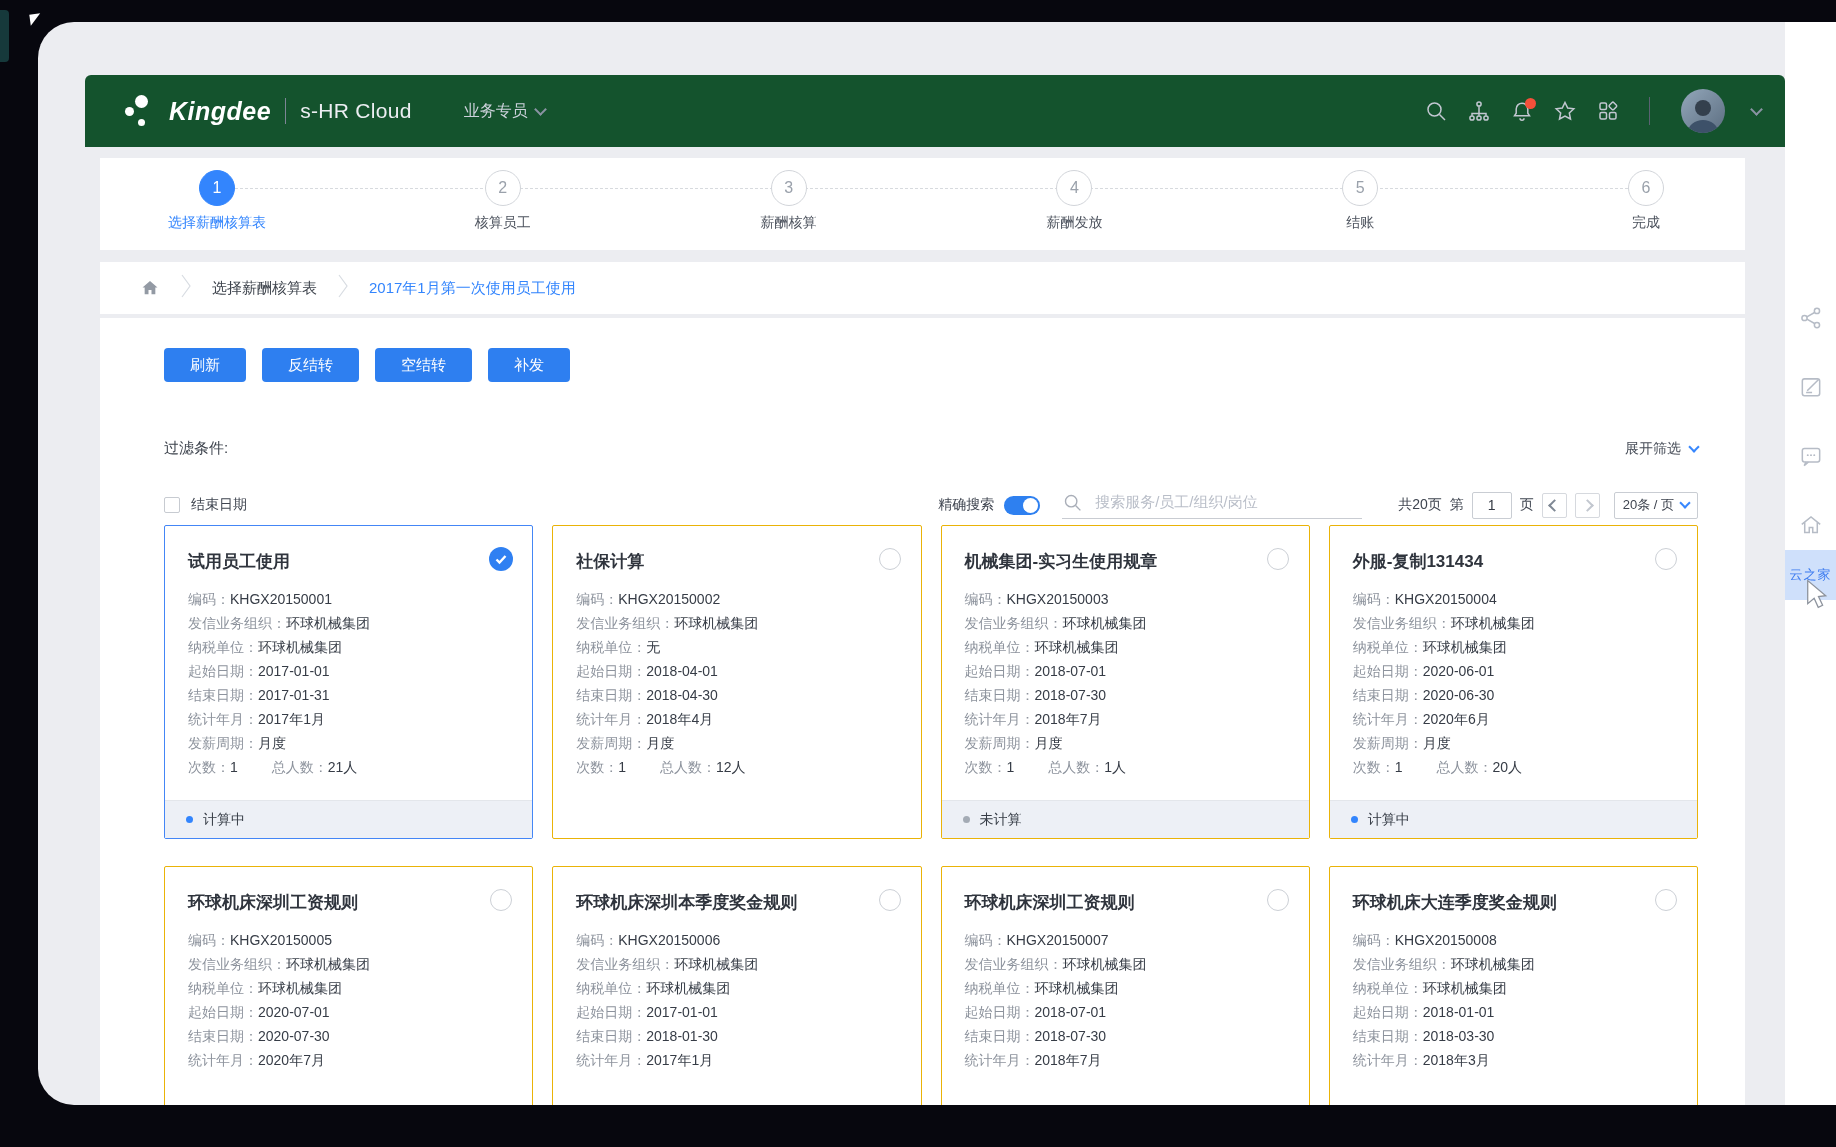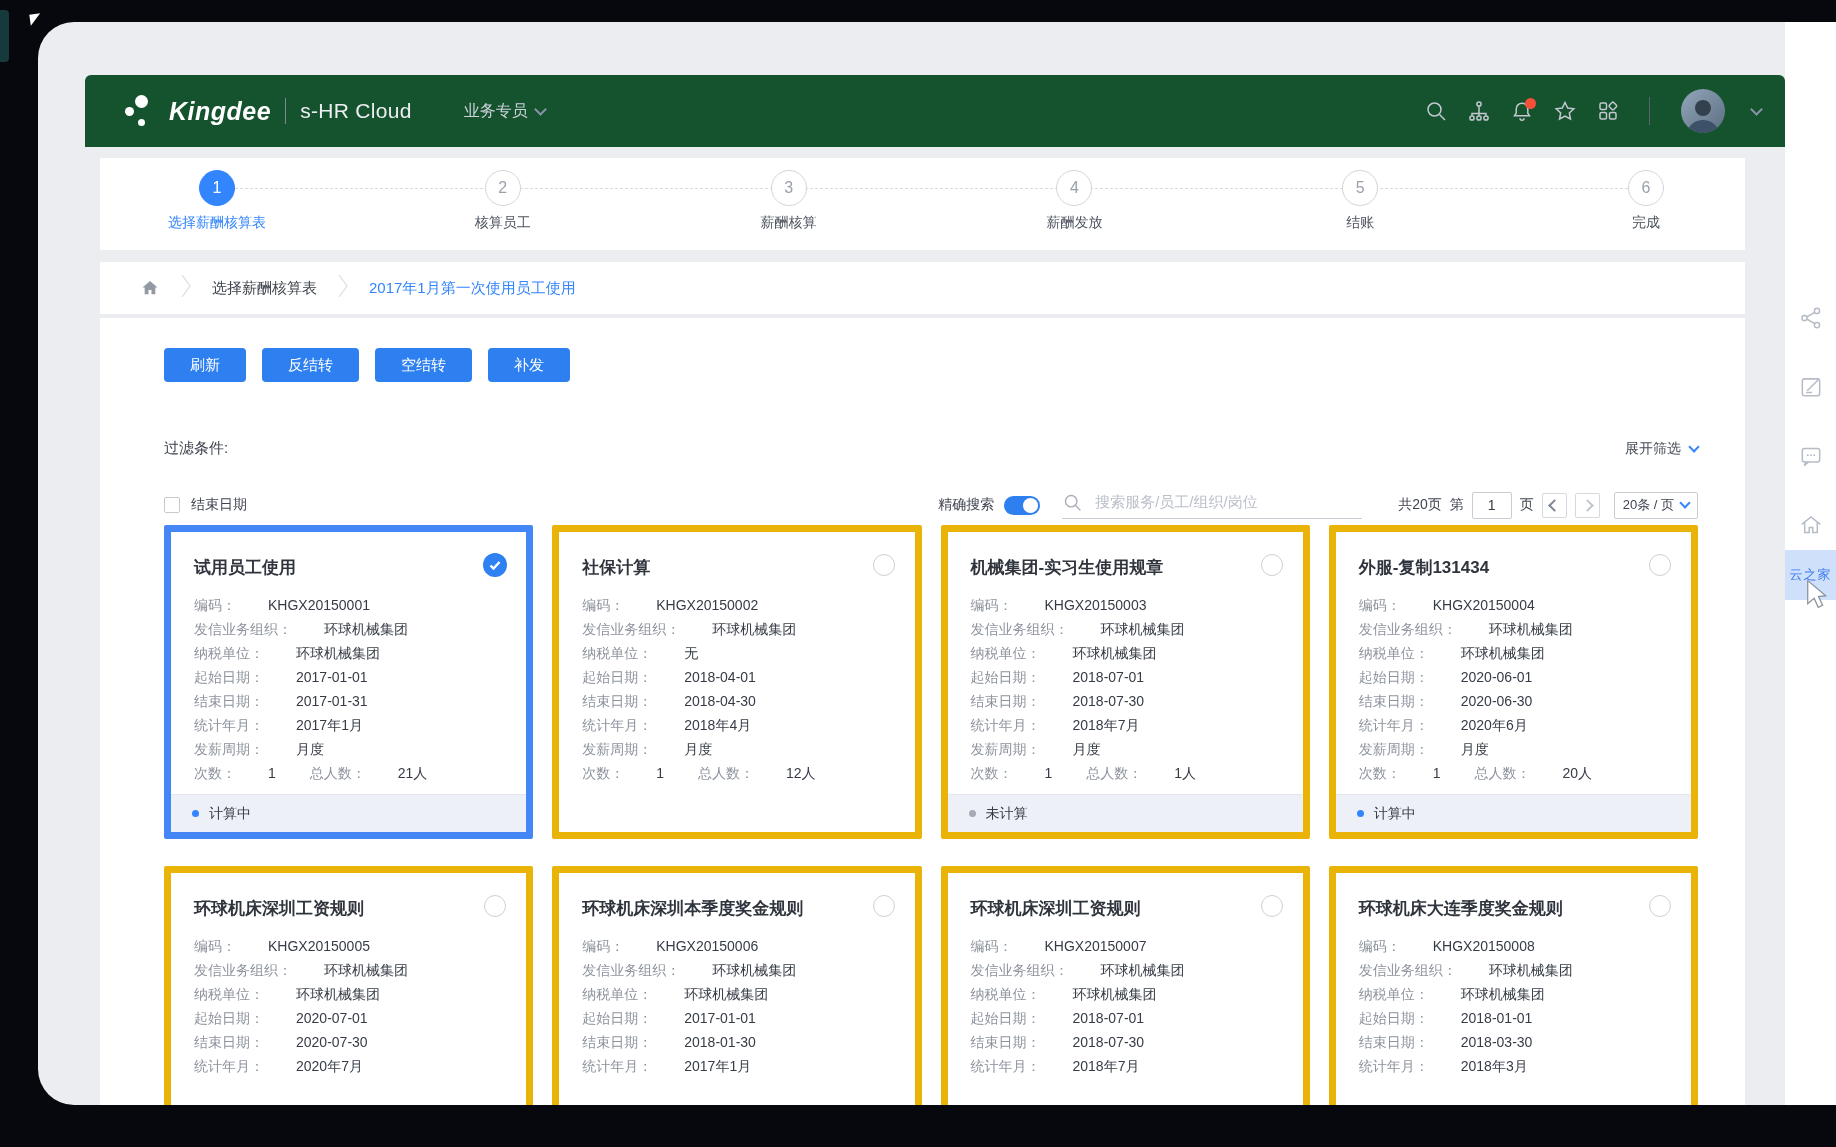--- a/index.html
+++ b/index.html
@@ -81,30 +81,30 @@
   .searchbox{display:flex;align-items:flex-start;gap:10px;border-bottom:1px solid #c9ccd2;padding-bottom:5px;width:300px;}
   .searchbox svg{width:21px;height:21px;stroke:#a9aeb8;fill:none;stroke-width:1.6;flex:none;}
   .searchbox input{border:none;outline:none;font-size:15px;color:#3f4550;width:100%;font-family:inherit;background:transparent;}
   .searchbox input::placeholder{color:#b9bec8;}
   .pager{display:flex;align-items:center;margin-left:36px;gap:8px;font-size:14px;color:#3f4550;}
   .pageinput{width:40px;height:27px;border:1px solid #c9cdd3;border-radius:2px;text-align:center;font-size:14px;color:#333842;box-sizing:border-box;font-family:inherit;outline:none;}
   .pbtn{width:25px;height:25px;border:1px solid #d6d9de;border-radius:2px;background:#fff;display:flex;align-items:center;justify-content:center;cursor:pointer;padding:0;}
   .psize{display:flex;align-items:center;gap:7px;border:1px solid #c9cdd3;border-radius:2px;height:27px;padding:0 8px;font-size:13px;color:#3f4550;cursor:pointer;margin-left:6px;box-sizing:border-box;}
 
   .card-grid{position:absolute;left:64px;right:47px;top:118px;display:grid;grid-template-columns:repeat(4,1fr);gap:27px 19px;}
-  .card{background:#fff;border:7px solid #eab308;border-radius:2px;height:314px;position:relative;display:flex;flex-direction:column;box-sizing:border-box;cursor:pointer;}
+  .card{background:#fff;border:1px solid #eab308;border-radius:2px;height:314px;position:relative;display:flex;flex-direction:column;box-sizing:border-box;cursor:pointer;}
   .card.selected{border-color:#4486f6;}
   .card-title{padding:24px 56px 8px 23px;font-size:17px;font-weight:bold;color:#2f343d;white-space:nowrap;overflow:hidden;}
   .radio{position:absolute;top:22px;right:20px;width:22px;height:22px;border:1px solid #ccd0d6;border-radius:50%;box-sizing:border-box;background:#fff;}
   .checkmark{position:absolute;top:21px;right:19px;width:24px;height:24px;border-radius:50%;background:#2f80f2;display:flex;align-items:center;justify-content:center;}
   .checkmark svg{width:14px;height:14px;stroke:#fff;stroke-width:2.4;fill:none;}
   .fields{padding:6px 23px 0;font-size:14px;line-height:24px;}
   .field{white-space:nowrap;}
   .flabel{color:#8d939d;}
-  .fvalue{color:#363c46;margin-left:32px;}
+  .fvalue{color:#363c46;}
   .counts{display:flex;gap:34px;}
   .card-footer{margin-top:auto;height:37px;background:#edf0f6;border-top:1px solid #e3e6eb;display:flex;align-items:center;padding:0 21px;gap:10px;font-size:14px;color:#363c46;}
   .sdot{width:7px;height:7px;border-radius:50%;flex:none;}
 </style>
 </head>
 <body>
 
 <div class="bg-sliver"></div>
 <div class="bg-tri"></div>
 

